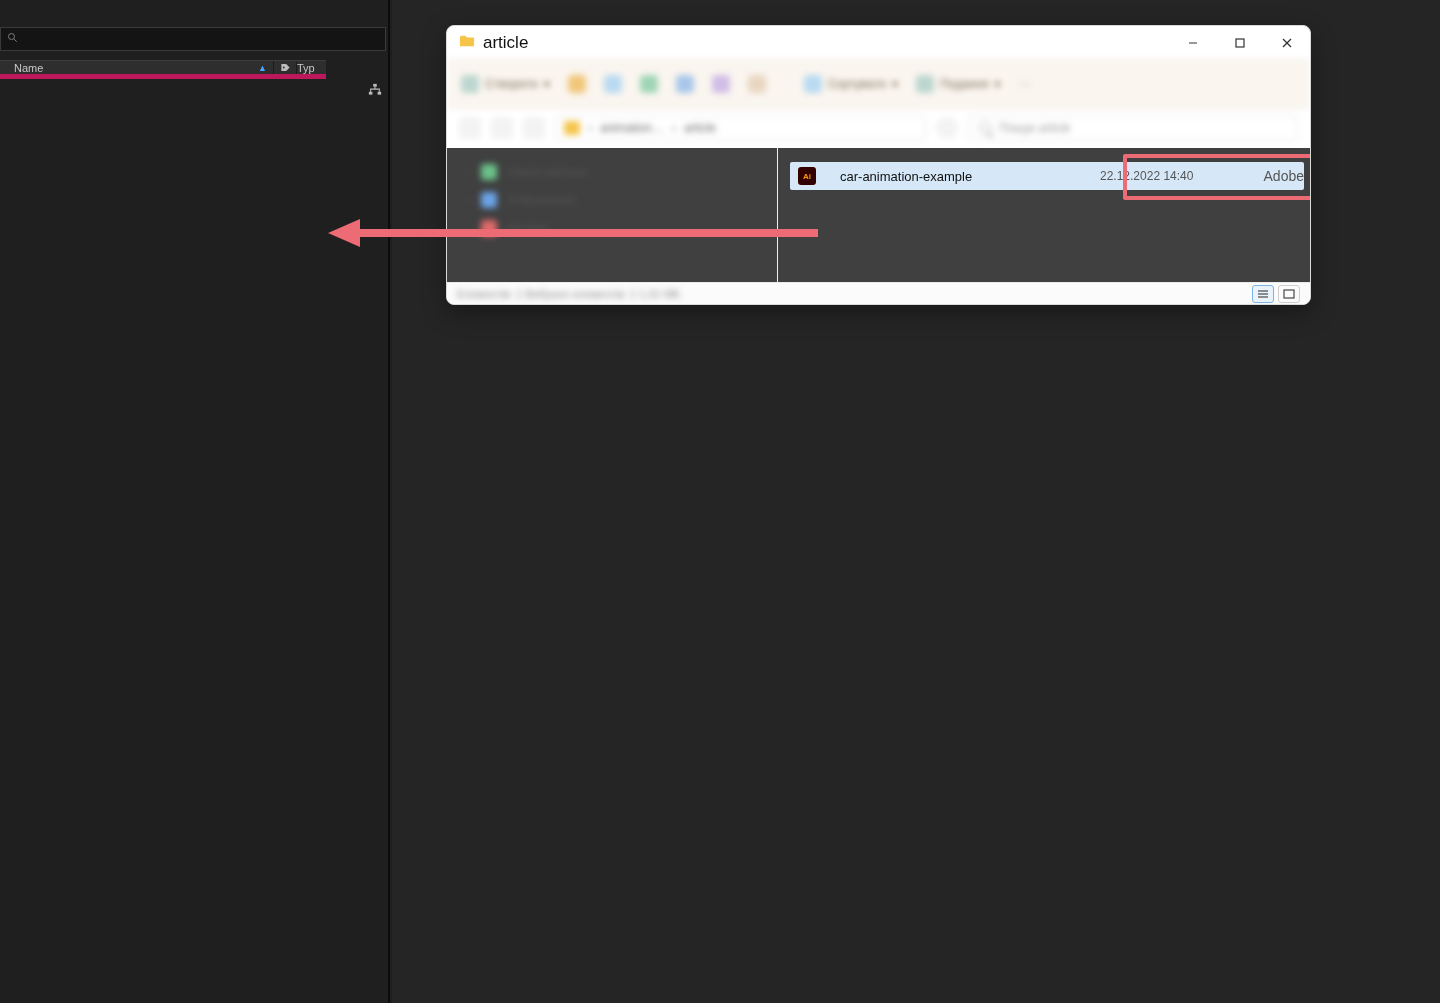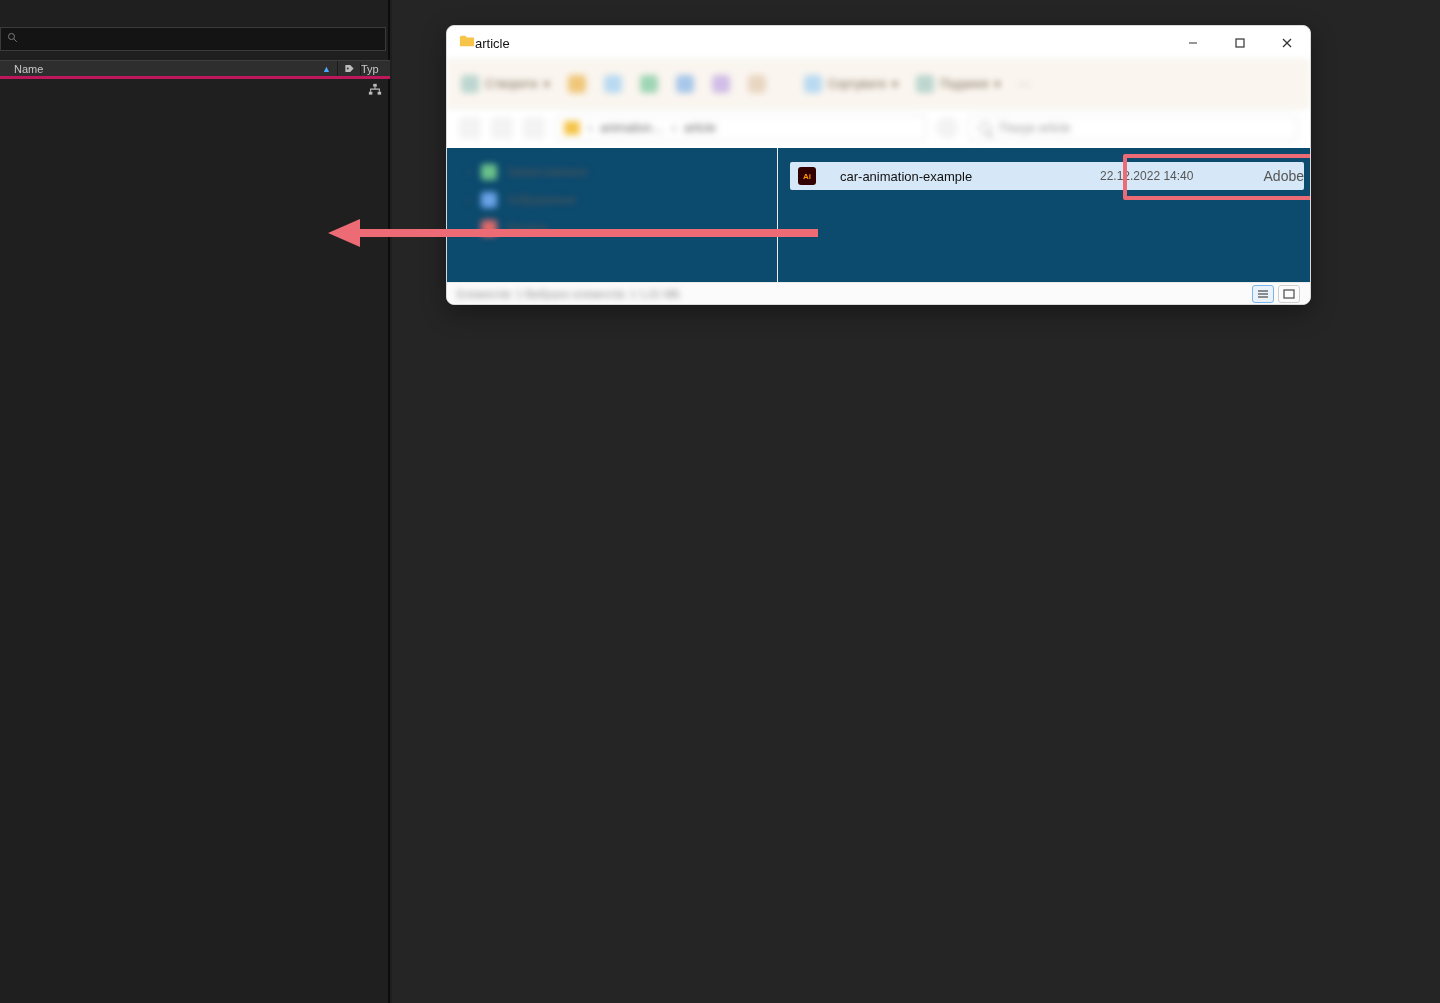--- a/index.html
+++ b/index.html
@@ -2,56 +2,56 @@
 <html><head>
   <meta charset="utf-8">
   <style>
     * { margin: 0; padding: 0; box-sizing: border-box; font-family: "Segoe UI", Arial, sans-serif; }
     body { width: 1440px; height: 1003px; background: #1f1f1f; overflow: hidden; position: relative; }
 
     
     .ae-panel { position: absolute; left: 0; top: 0; width: 390px; height: 100%; background: #1f1f1f; border-right: 2px solid #0c0c0c; }
     .ae-search-row { position: absolute; left: 0; top: 27px; width: 386px; height: 24px; background: #141414; border: 1px solid #3a3a3a; display: flex; align-items: center; padding-left: 6px; }
     .ae-search-row svg { width: 12px; height: 12px; opacity: .7; }
-    .ae-header-row { position: absolute; left: 0; top: 60px; width: 390px; height: 19px; background: #2e2e2e; border-top: 1px solid #3d3d3d; border-bottom: 3px solid #be185d; display: flex; align-items: center; font-size: 11px; color: #c8c8c8; }
+    .ae-header-row { position: absolute; left: 0; top: 60px; width: 326px; height: 19px; background: #2e2e2e; border-top: 1px solid #3d3d3d; border-bottom: 5px solid #be185d; display: flex; align-items: center; font-size: 11px; color: #c8c8c8; }
     .ae-header-blank { width: 12px; }
     .ae-header-name { flex: 1; padding-left: 2px; }
     .ae-sort-tri { margin-right: 6px; color: #4aa6ff; font-size: 9px; }
     .ae-header-cell { width: 23px; display: flex; align-items: center; justify-content: center; border-left: 1px solid #1b1b1b; height: 100%; }
     .ae-header-type { width: 30px; border-left: 1px solid #1b1b1b; overflow: hidden; white-space: nowrap; }
     .ae-flow-icon { position: absolute; left: 368px; top: 83px; width: 16px; height: 16px; color: #b9b9b9; }
     .ae-flow-icon svg { width: 14px; height: 14px; }
 
     .main-area { position: absolute; left: 392px; top: 0; width: 1048px; height: 100%; background: #252525; }
 
     
     .explorer { position: absolute; left: 446px; top: 25px; width: 865px; height: 280px; background: #fff; border-radius: 8px; box-shadow: 0 8px 24px rgba(0,0,0,.35); border: 1px solid #d9d9d9; overflow: hidden; }
 
     .ex-titlebar { height: 34px; display: flex; align-items: center; padding-left: 12px; }
     .ex-folder-icon svg { width: 16px; height: 14px; }
-    .ex-title { font-size: 13px; color: #111; }
+    .ex-title { margin-left: 8px; font-size: 17px; color: #111; }
     .ex-wbtns { margin-left: auto; display: flex; }
     .ex-wbtn { width: 47px; height: 34px; display: flex; align-items: center; justify-content: center; color: #333; }
     .ex-wbtn svg { width: 12px; height: 12px; stroke: #333; stroke-width: 1.2; fill: none; }
 
     .ex-toolbar { height: 48px; background: #faf5ef; border-top: 1px solid #ebe4db; border-bottom: 1px solid #ebe4db; display: flex; align-items: center; padding: 0 14px; gap: 18px; filter: blur(3px); }
     .tb-item { display:flex; align-items:center; gap:6px; font-size:12px; color:#7a6a55; }
     .tb-swatch{ width:18px; height:18px; border-radius:4px; }
     .c1{background:#bcd6cf}.c2{background:#f0c77a}.c3{background:#b9daf1}.c4{background:#9fd5b5}.c5{background:#a8c7ea}.c6{background:#d1bde7}.c7{background:#e8d6c1}
 
     .ex-path { height: 40px; background:#fff; display:flex; align-items:center; padding:0 12px; gap:10px; }
     .nav-btn{ width:22px; height:22px; border-radius:4px; background:#f3f3f3; }
     .breadcrumb{ flex:1; height:26px; border:1px solid #e2e2e2; border-radius:4px; display:flex; align-items:center; padding:0 8px; gap:8px; font-size:12px; color:#666; filter: blur(3px); }
     .crumb-icon{ width:16px;height:14px;background:#f5c449;border-radius:2px;}
     .refresh-btn{ width:22px;height:22px;border-radius:50%; background:#f3f3f3; filter: blur(3px);}
     .searchbox{ width:330px; height:26px; border:1px solid #e2e2e2; border-radius:4px; display:flex; align-items:center; padding:0 10px; gap:8px; font-size:12px; color:#999; filter:blur(3px);}
     .search-glyph{ width:12px;height:12px; border:1.5px solid #999; border-radius:50%; position:relative;}
     .search-glyph:after{content:""; position:absolute; width:5px;height:1.5px; background:#999; bottom:-2px; right:-3px; transform:rotate(45deg);}
 
-    .ex-body { display:flex; height: calc(100% - 34px - 48px - 40px - 22px); background:#0c4a6e; }
+    .ex-body { display:flex; height: calc(100% - 34px - 48px - 40px - 22px); background:#404040; }
 
     .ex-nav{ width:330px; padding:10px 16px; font-size:12px; color:#555; filter:blur(3px);}
     .nav-item{ display:flex; align-items:center; gap:10px; padding:6px 4px;}
     .nav-i{ width:16px; height:16px; border-radius:3px;}
     .ni1{background:#6bc28a}.ni2{background:#6aa4e8}.ni3{background:#e06a6a}
 
     .ex-list{ flex:1; position:relative; border-left:1px solid #eee; }
     .file-row{ position:absolute; left:12px; right:6px; top:14px; height:28px; background:#d6e8f7; display:flex; align-items:center; border-radius:2px;}
     .file-ic{ width:18px; height:18px; margin-left:8px; background:#330000; border-radius:3px; display:flex; align-items:center; justify-content:center; color:#ff9a00; font-size:8px; font-weight:700;}
     .file-name{ margin-left:24px; font-size:13px; color:#111;}

